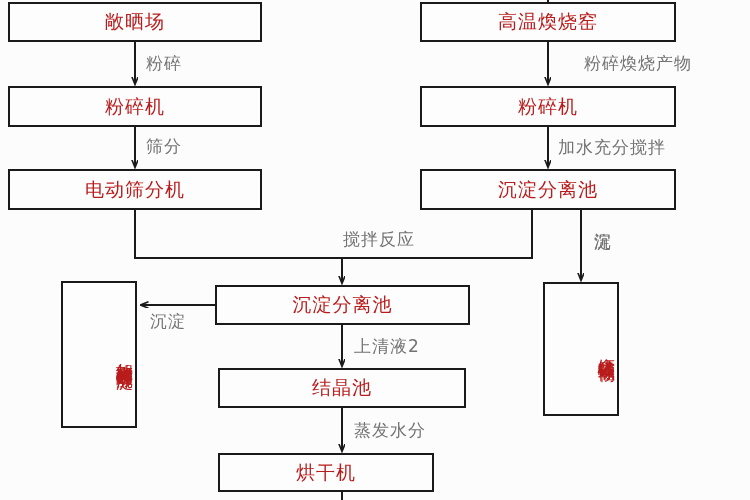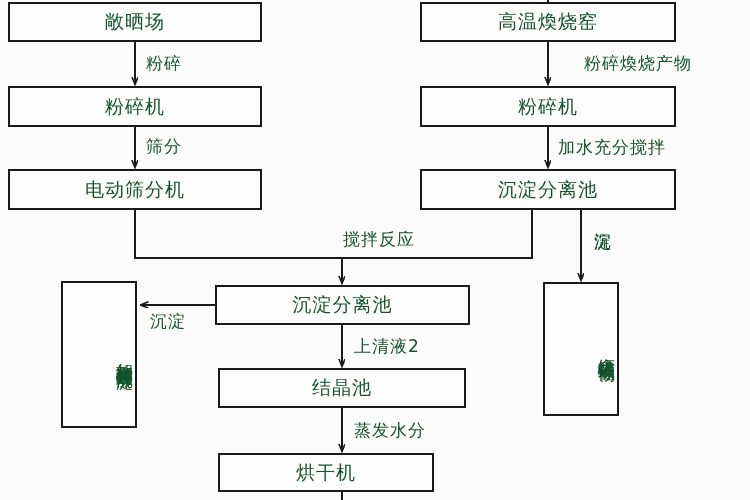--- a/index.html
+++ b/index.html
@@ -25,21 +25,21 @@
     pointer-events: none;
   }
   .node {
     position: absolute;
     box-sizing: border-box;
     border: 2px solid #1a1a1a;
     background: #fdfdfd;
     display: flex;
     align-items: center;
     justify-content: center;
-    color: #14532d;
+    color: #b91c1c;
     line-height: 1.05;
     text-align: center;
   }
   .node.h {
     font-size: 19px;
     letter-spacing: 1px;
   }
   .node.vstack {
     font-size: 17px;
     padding: 4px 2px;
@@ -55,21 +55,21 @@
     line-height: 1.0;
     letter-spacing: 1px;
     white-space: normal;
     display: flex;
     align-items: flex-start;
     justify-content: center;
   }
   .edge-label {
     position: absolute;
     font-size: 17px;
-    color: #14532d;
+    color: #737373;
     white-space: nowrap;
     letter-spacing: 1px;
     font-family: "DejaVu Sans", "Liberation Sans", sans-serif;
   }
   .edge-label.vertical {
     writing-mode: vertical-rl;
     text-orientation: upright;
     white-space: nowrap;
     letter-spacing: 0px;
     line-height: 1;

